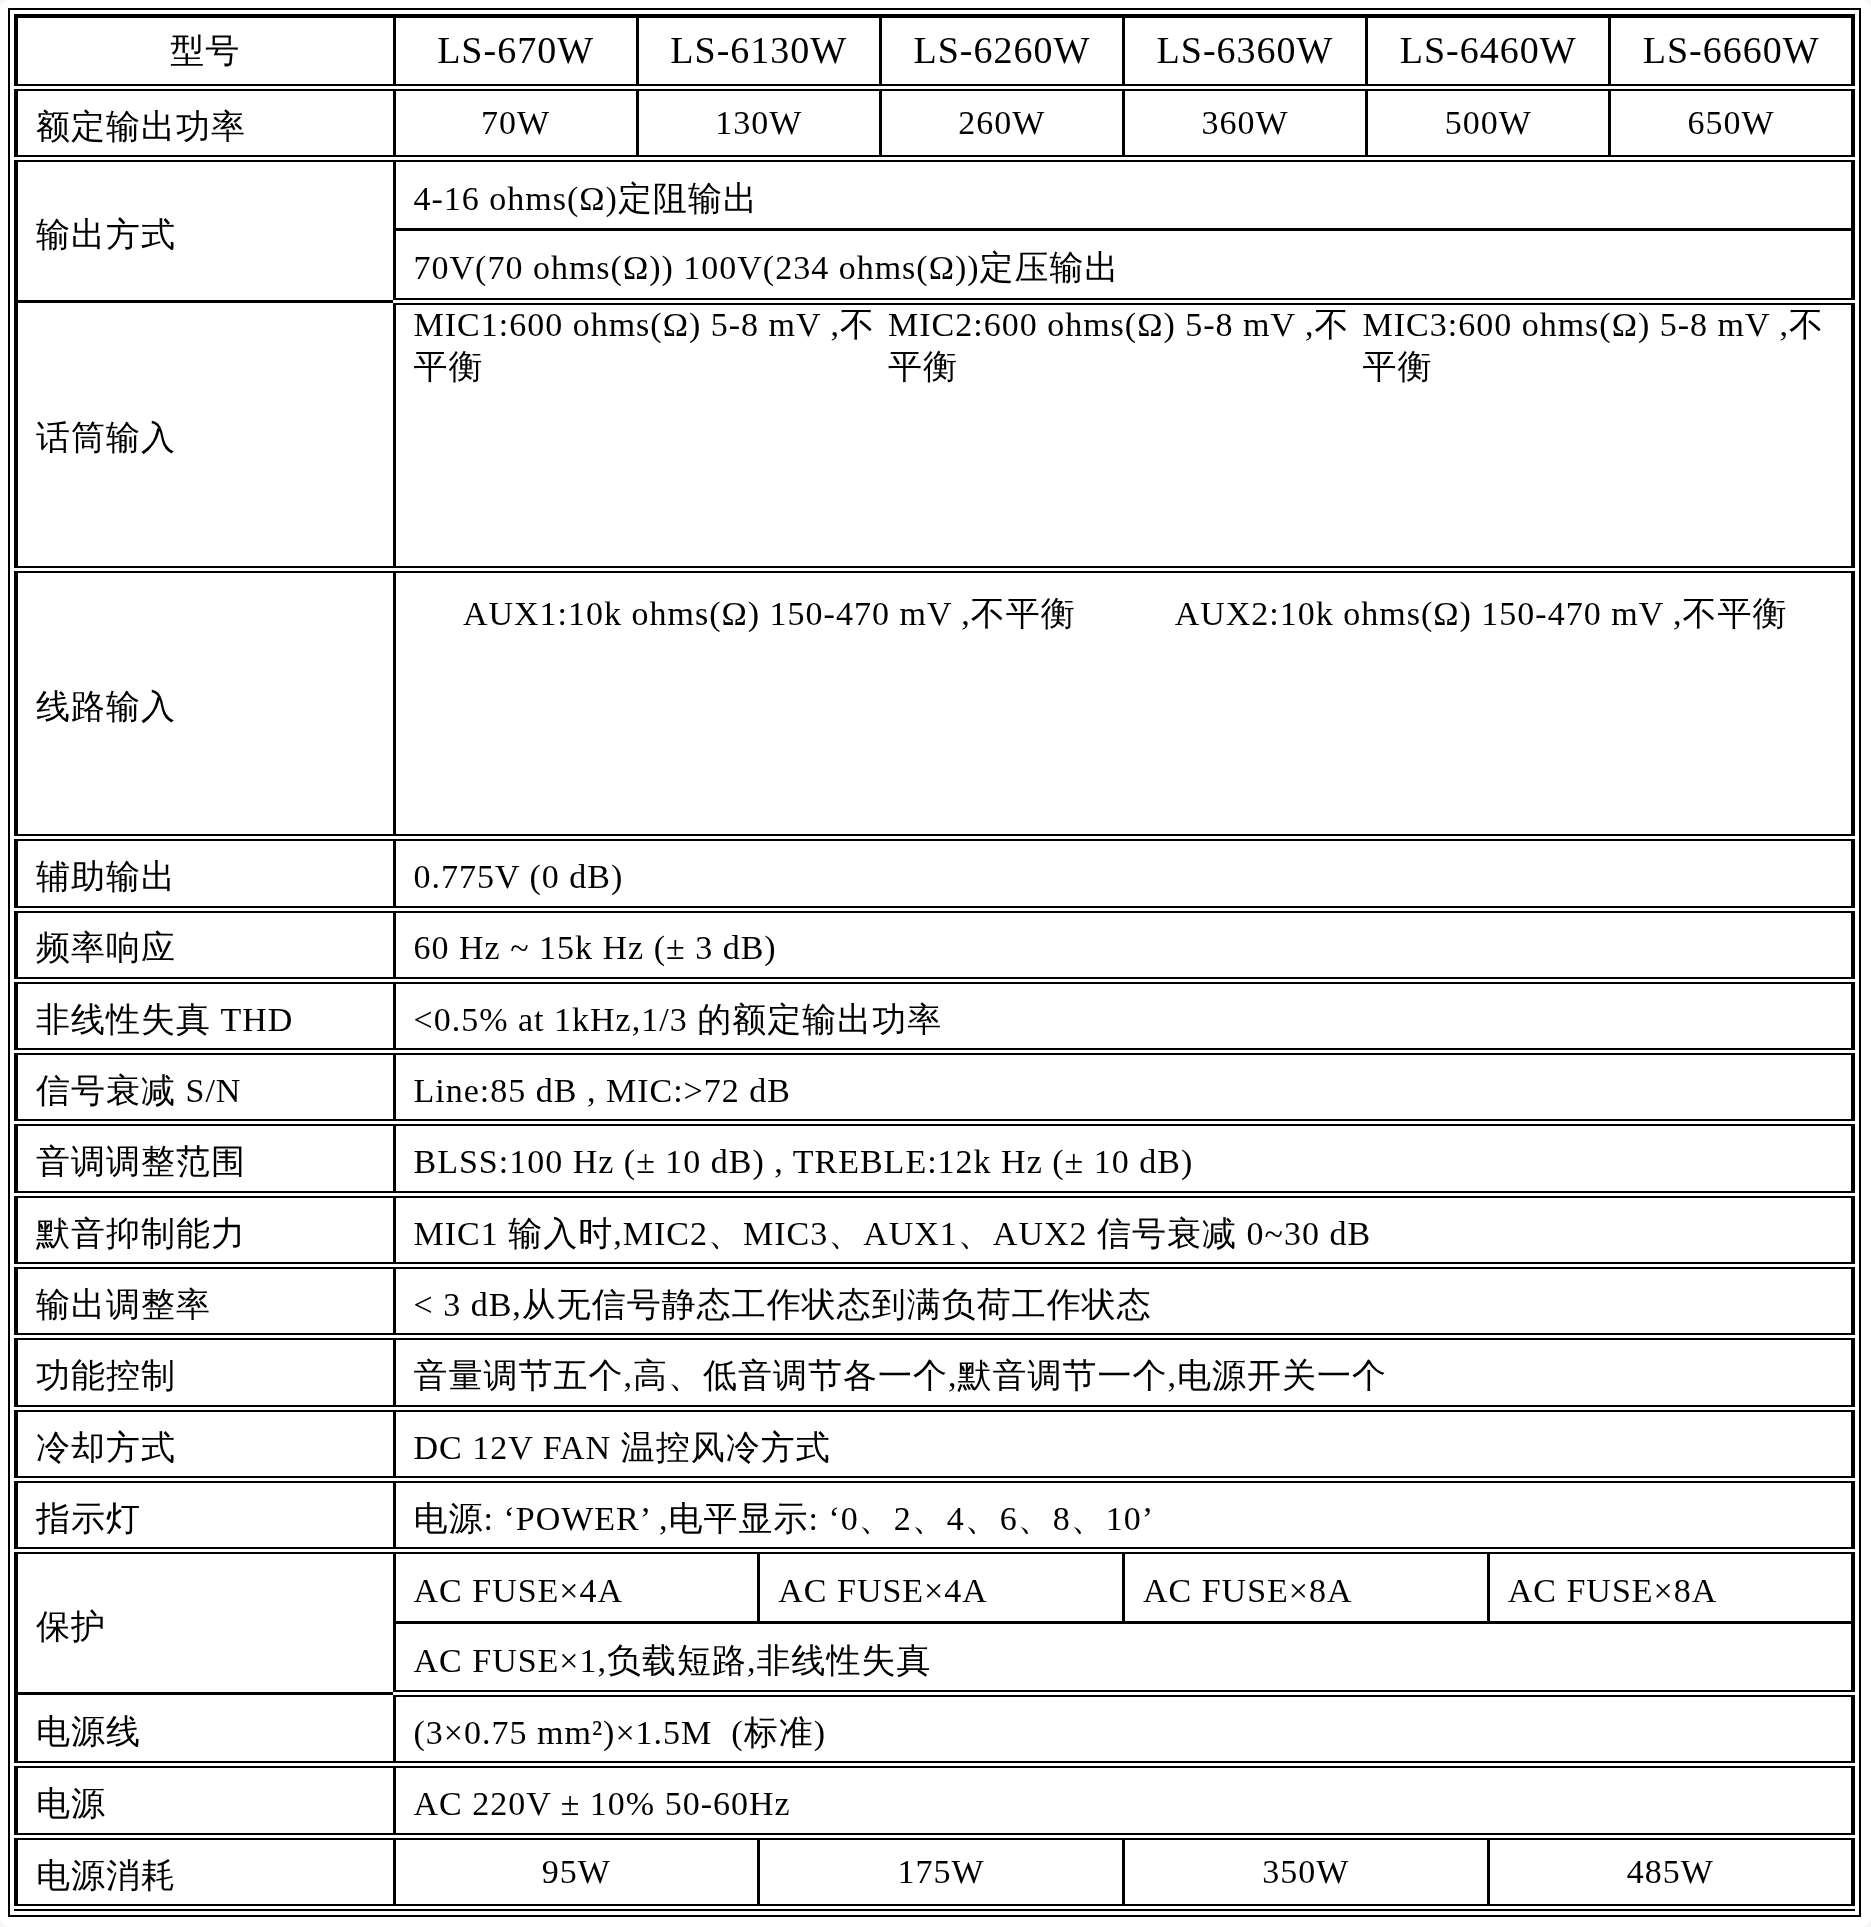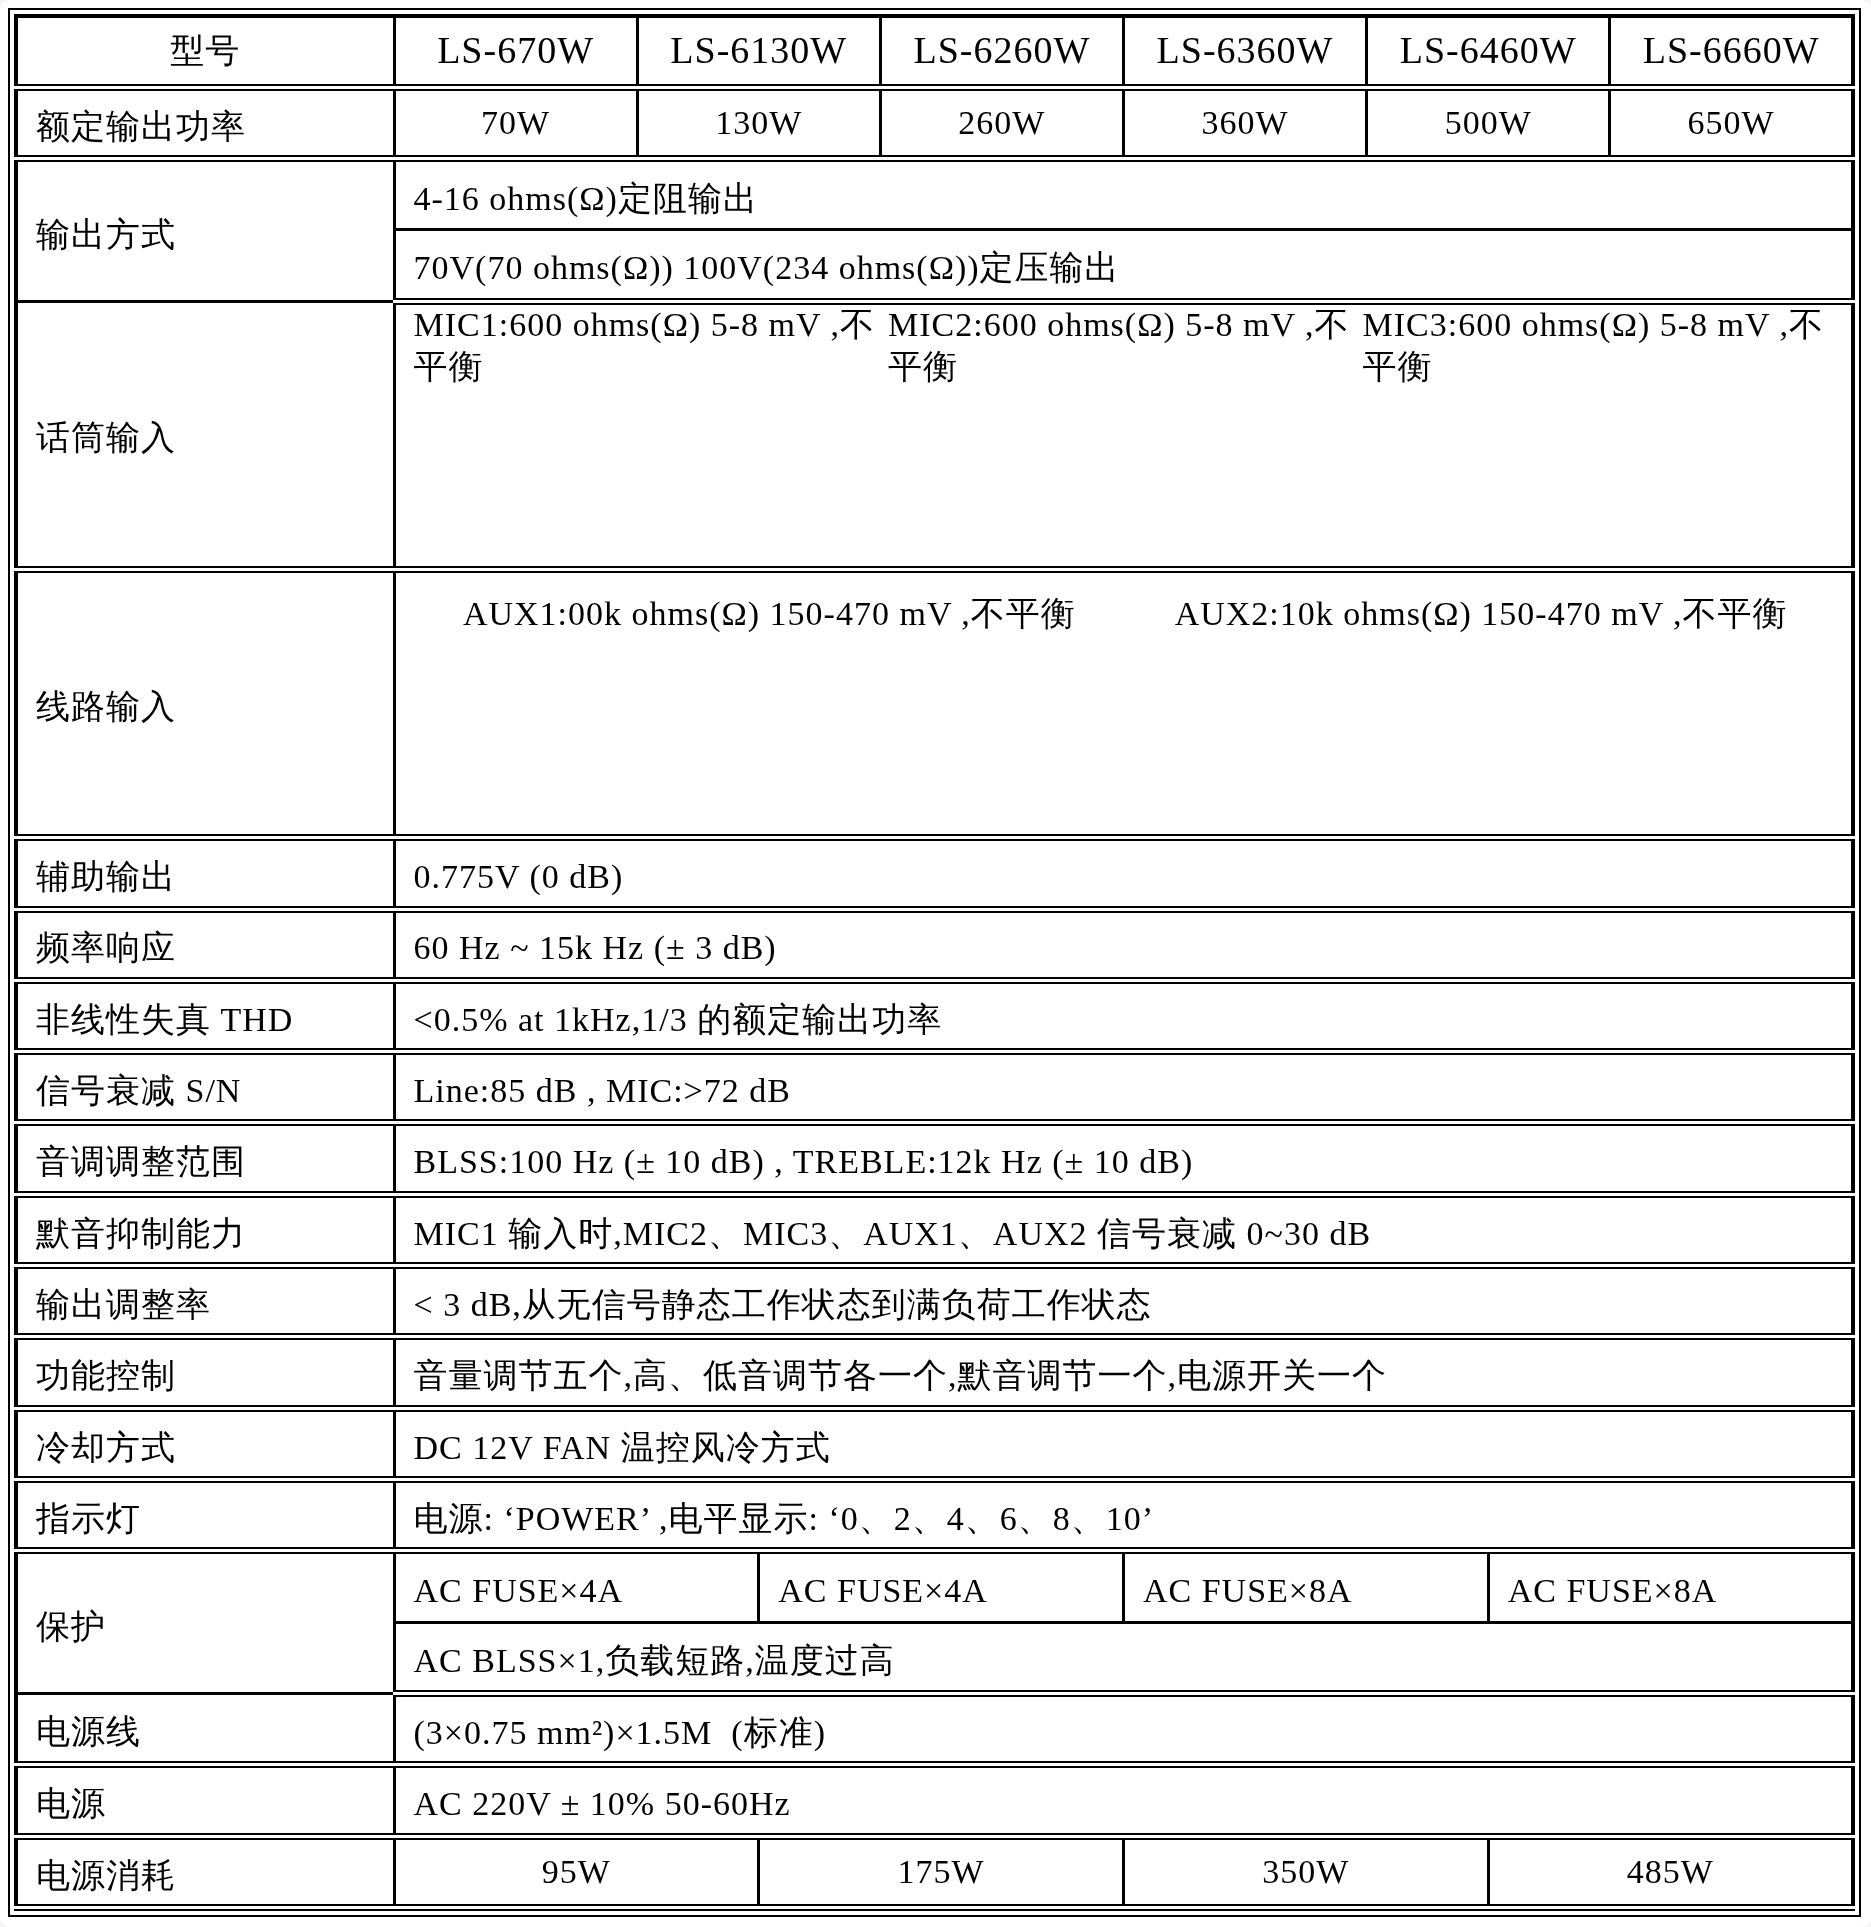--- a/index.html
+++ b/index.html
@@ -114,21 +114,21 @@
             <div>MIC2:600 ohms(Ω) 5-8 mV ,不平衡</div>
             <div>MIC3:600 ohms(Ω) 5-8 mV ,不平衡</div>
           </div>
         </td>
       </tr>
 
       <tr class="major h2">
         <td>线路输入</td>
         <td colspan="12">
           <div class="lines">
-            <div>AUX1:00k ohms(Ω) 150-470 mV ,不平衡</div>
+            <div>AUX1:10k ohms(Ω) 150-470 mV ,不平衡</div>
             <div>AUX2:10k ohms(Ω) 150-470 mV ,不平衡</div>
           </div>
         </td>
       </tr>
 
       <tr class="major">
         <td>辅助输出</td>
         <td colspan="12">0.775V (0 dB)</td>
       </tr>
 
@@ -178,21 +178,21 @@
       </tr>
 
       <tr class="minor">
         <td rowspan="2" class="bb-major">保护</td>
         <td colspan="3">AC FUSE×4A</td>
         <td colspan="3">AC FUSE×4A</td>
         <td colspan="3">AC FUSE×8A</td>
         <td colspan="3">AC FUSE×8A</td>
       </tr>
       <tr class="major">
-        <td colspan="12">AC BLSS×1,负载短路,温度过高</td>
+        <td colspan="12">AC FUSE×1,负载短路,非线性失真</td>
       </tr>
 
       <tr class="major">
         <td>电源线</td>
         <td colspan="12">(3×0.75 mm²)×1.5M  (标准)</td>
       </tr>
 
       <tr class="major">
         <td>电源</td>
         <td colspan="12">AC 220V ± 10% 50-60Hz</td>

